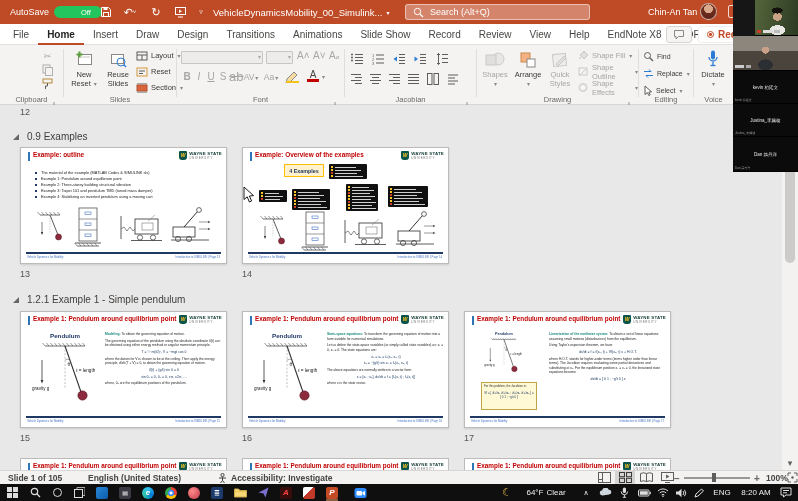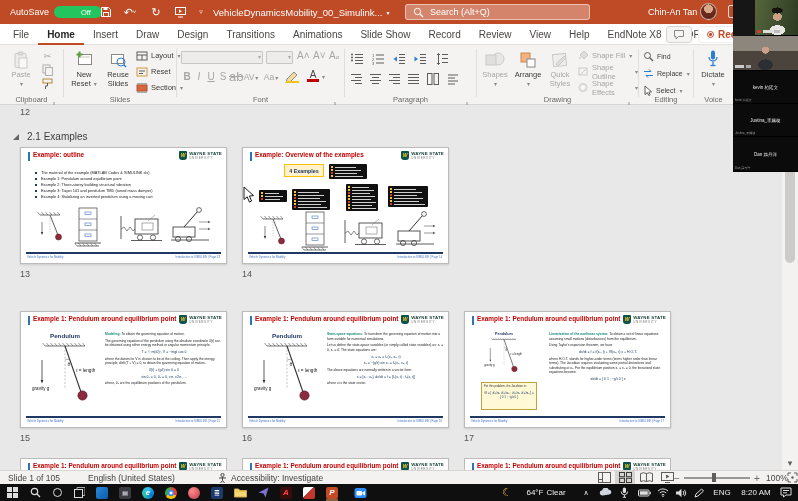--- a/index.html
+++ b/index.html
@@ -84,21 +84,21 @@
   .jnote { font-size:2.9px; color:#333; line-height:3.8px; }
   .jeq { font-size:3px; color:#17375E; text-align:center; margin-top:2px; }
 
   
   #vscroll { position:absolute; left:782px; top:0; width:16px; height:365px; background:#F3F2F1; }
   #vthumb { position:absolute; left:3px; top:8px; width:10px; height:150px; background:#CDCBC9; border-radius:5px; }
   #vdown { position:absolute; left:0; right:0; bottom:2px; text-align:center; font-size:9px; color:#606060; line-height:10px; }
 
   
   #statusbar { position:absolute; left:0; top:470px; width:798px; height:14px; background:#F3F2F1; border-top:1px solid #D8D6D4; font-size:8.5px; color:#444; }
-  #statusbar .sb { position:absolute; top:0; height:14px; display:flex; align-items:center; gap:4px; }
+  #statusbar .sb { position:absolute; top:0; height:14px; display:flex; align-items:center; gap:4px;font-weight:bold; }
   .vbtn { position:absolute; top:0; width:20px; height:13px; display:flex; align-items:center; justify-content:center; }
   .vbtn.active { background:#D6D4D2; }
   #zoomtrack { position:absolute; left:684px; top:6px; width:66px; height:1.6px; background:#9a9896; }
   #zoomhandle { position:absolute; left:712px; top:2px; width:3.5px; height:9px; background:#605E5C; }
 
   
   #taskbar { position:absolute; left:0; top:484px; width:798px; height:17px; background:#0F0F0F; }
   .tk { position:absolute; top:0; height:17px; display:flex; align-items:center; justify-content:center; }
   .tk-txt { color:#eee; font-size:8px; }
   .appic { width:12px; height:12px; border-radius:2px; display:flex; align-items:center; justify-content:center; font-size:8px; font-weight:bold; color:#fff; }
@@ -195,30 +195,20 @@
       </div>
     <div class="rec-btn">
       <span class="rec-dot"></span>
       <span>Record</span>
     </div>
   </div>
 
   <div id="ribbon">
 
     <div class="rgroup" style="left:0;width:63px">
-      <div class="bigbtn disabled" style="left:3px">
-        <span class="ric">
-            <svg width="16" height="18">
-              <rect x="2" y="2.5" width="11" height="14" rx="1" fill="#e8e6e4" stroke="#9a9896"></rect>
-              <rect x="5" y="1" width="5" height="3" rx="1" fill="#cac8c6" stroke="#9a9896"></rect>
-              <rect x="6" y="7" width="8" height="10" fill="#fff" stroke="#9a9896"></rect>
-            </svg>
-          </span>
-        <span class="blabel"><span>Paste</span><br><span class="chev">▾</span></span>
-      </div>
       <div class="abs" style="left:40px;top:4px;display:flex;flex-direction:column">
         <span class="mini disabled">✂</span>
         <span class="mini disabled">
             <svg width="11" height="12">
               <rect x="1" y="1" width="7" height="8" fill="none" stroke="#5f5d5b"></rect>
               <rect x="3.5" y="3.5" width="7" height="8" fill="#f4f3f2" stroke="#5f5d5b"></rect>
             </svg>
           </span>
         <span class="mini">
             <svg width="11" height="12">
@@ -391,21 +381,21 @@
               <rect x="0.5" y="0.5" width="4.5" height="11" fill="none" stroke="#5f5d5b"></rect>
               <rect x="7" y="0.5" width="4.5" height="11" fill="none" stroke="#5f5d5b"></rect>
             </svg></span>
         <span><svg width="12" height="12">
               <line x1="1" y1="2" x2="11" y2="2" stroke="#5f5d5b"></line>
               <line x1="1" y1="5" x2="8" y2="5" stroke="#5f5d5b"></line>
               <line x1="1" y1="8" x2="11" y2="8" stroke="#5f5d5b"></line>
               <line x1="1" y1="11" x2="8" y2="11" stroke="#5f5d5b"></line>
             </svg></span>
       </div>
-      <span class="glabel">Paragraph</span>
+      <span class="glabel">Jacobian</span>
       <span class="launcher"><svg width="8" height="8">
             <path d="M1,1 v5 h5 M4,4 l3,3 M7,4.5 v2.5 h-2.5" fill="none" stroke="#6b6966" stroke-width="0.9"></path>
           </svg></span>
     </div>
     <div class="gsep" style="left:476px"></div>
 
     <div class="rgroup" style="left:477px;width:161px">
       <div class="bigbtn disabled" style="left:2px;width:32px">
         <span class="ric">
             <svg width="20" height="18">
@@ -522,21 +512,21 @@
     </div>
   </div>
 
   <div id="main">
     <span class="snum" style="left:20px;top:2px">12</span>
 
     <div class="section-h" style="left:12px;top:26px">
       <svg width="8" height="8">
           <polygon points="7,1 7,7 1,7" fill="#666"></polygon>
         </svg>
-      <span>2.1 Examples</span>
+      <span>0.9 Examples</span>
     </div>
 
     <div class="thumb" id="sl13" style="left:20px;top:42px">
         <div class="s-head">
           <i class="s-bar"></i>
           <span class="s-title">Example: outline</span>
           <span class="s-logo">
             <i class="s-shield"></i>
             <span class="s-logo-t">
               <b>WAYNE STATE</b>
@@ -790,20 +780,26 @@
           <line x1="30" y1="23" x2="39" y2="23" stroke="#555" stroke-width="0.6"></line>
           <polygon points="39,21.8 39,24.2 41.5,23" fill="#555"></polygon>
         </svg>
         <div class="s-footline"></div>
         <span class="s-foot-l">Vehicle Dynamics for Mobility</span>
         <span class="s-foot-r">Introduction to SIMULINK  |  Page 14</span>
       </div>
     <span class="snum" style="left:20px;top:164px">13</span>
     <span class="snum" style="left:242px;top:164px">14</span>
 
+    <div class="section-h" style="left:12px;top:189px">
+      <svg width="8" height="8">
+          <polygon points="7,1 7,7 1,7" fill="#666"></polygon>
+        </svg>
+      <span>1.2.1 Example 1 - Simple pendulum</span>
+    </div>
 
     <div class="thumb" id="sl15" style="left:20px;top:206px">
         <div class="s-head">
           <i class="s-bar"></i>
           <span class="s-title">Example 1: Pendulum around equilibrium point</span>
           <span class="s-logo">
             <i class="s-shield"></i>
             <span class="s-logo-t">
               <b>WAYNE STATE</b>
               <em>UNIVERSITY</em>

